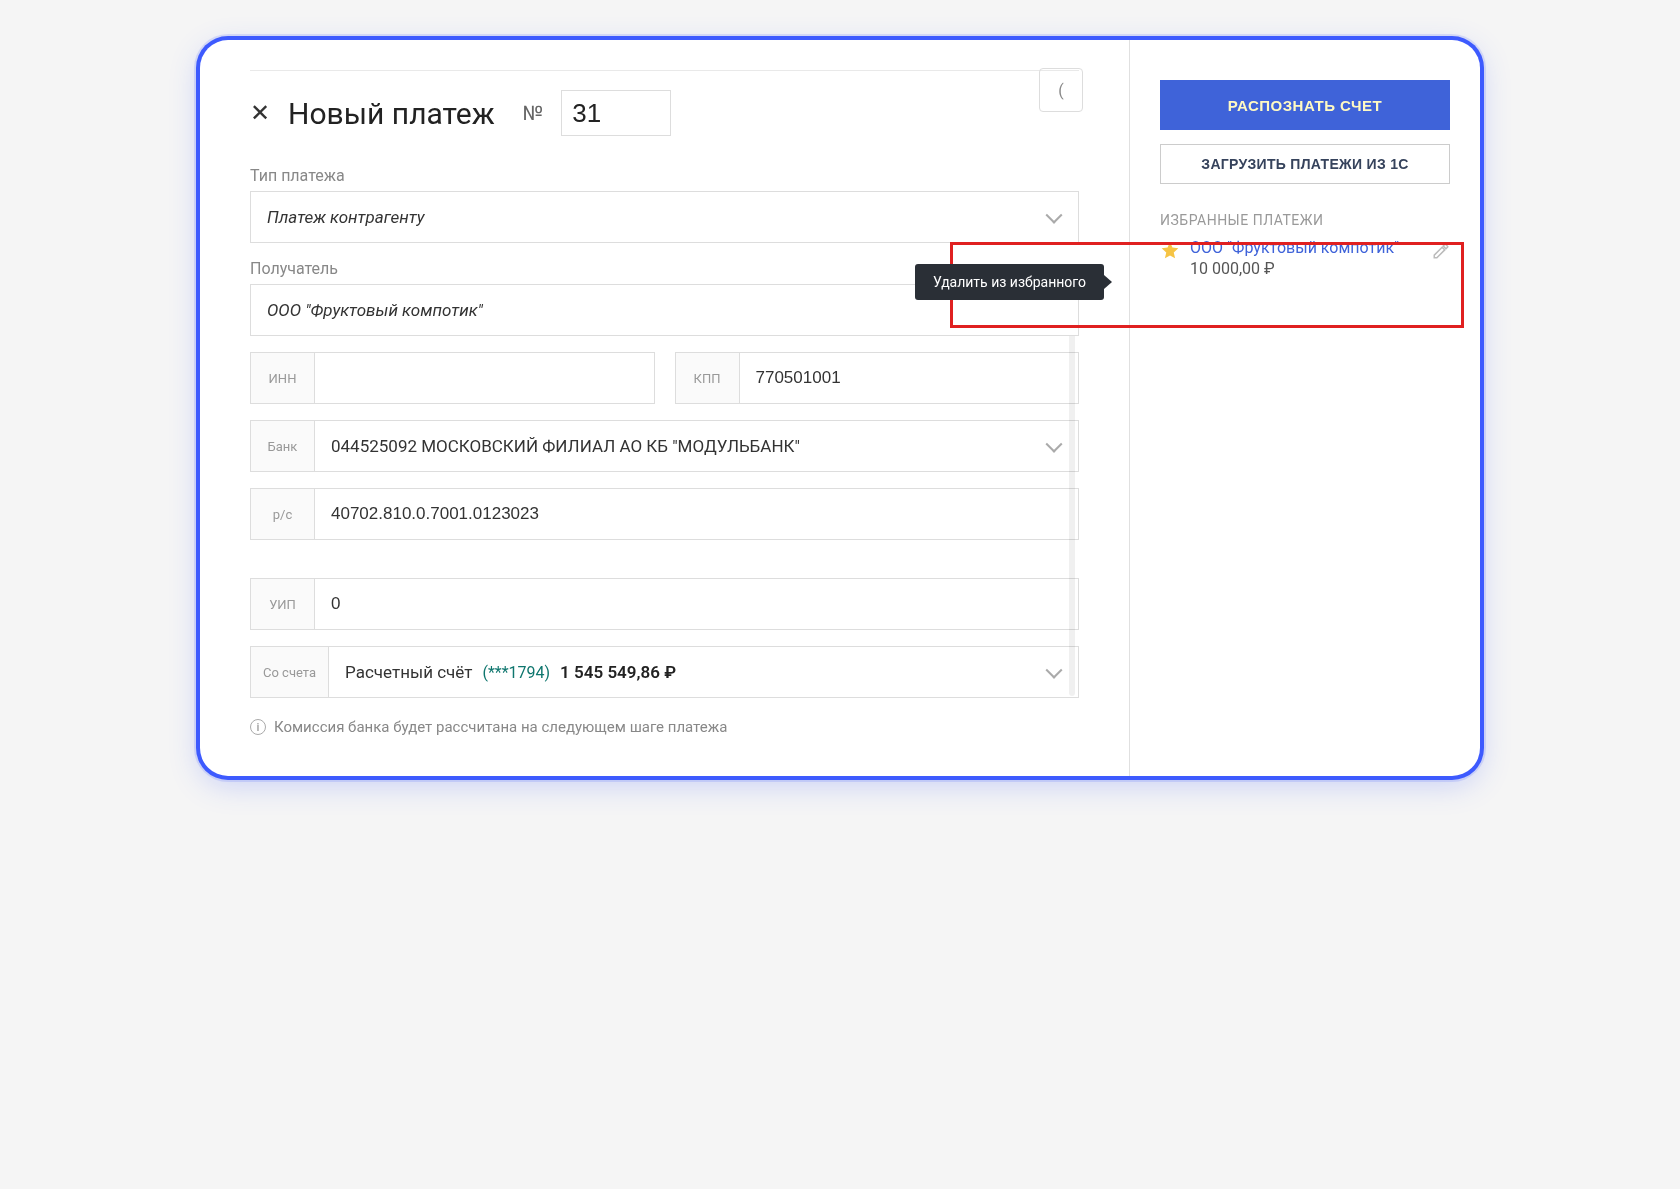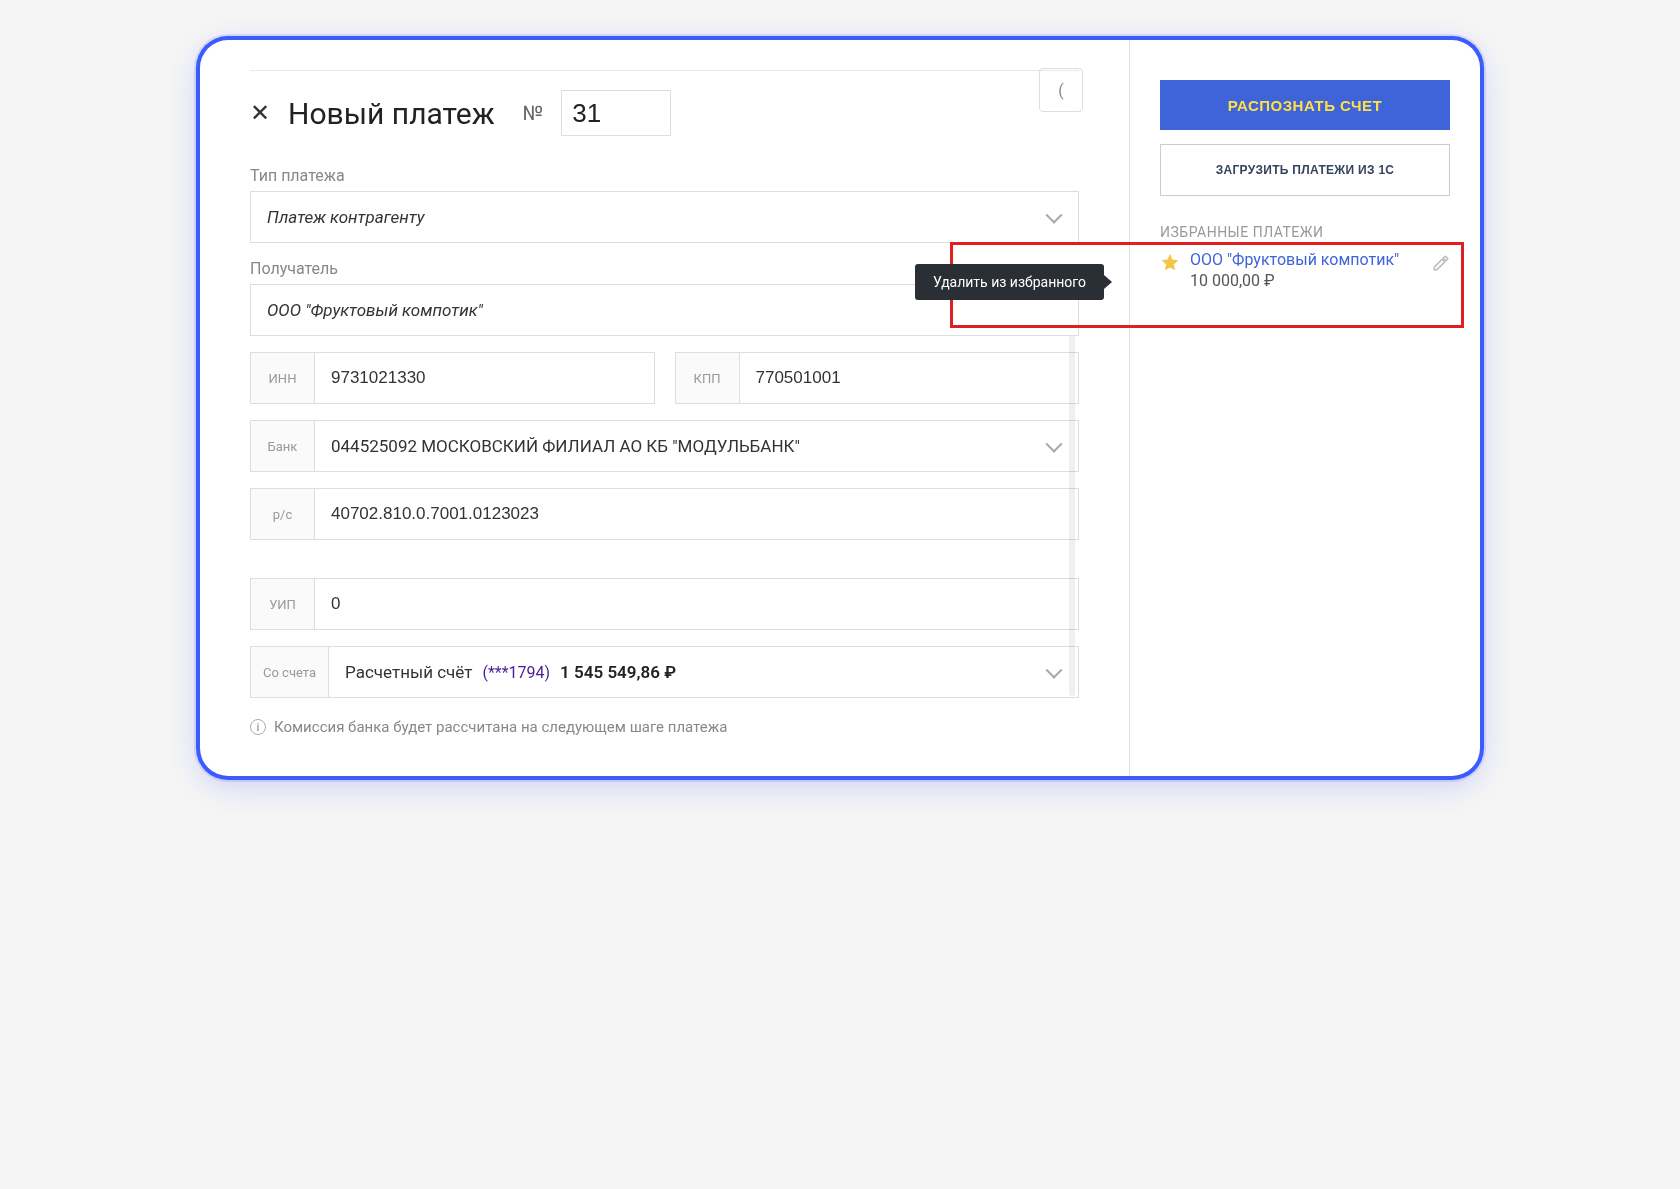--- a/index.html
+++ b/index.html
@@ -145,21 +145,21 @@
   border-right: 2px solid #aaa;
   border-bottom: 2px solid #aaa;
   transform: translateY(-65%) rotate(45deg);
 }
 .account-val {
   display: flex;
   align-items: baseline;
   gap: 10px;
 }
 .acct-name { color: #333; }
-.acct-mask { color: #4c1d95; font-size: 16px; }
+.acct-mask { color: #0f766e; font-size: 16px; }
 .acct-balance { font-weight: 600; color: #222; }
 .info-row {
   display: flex;
   align-items: center;
   gap: 8px;
   color: #888;
   font-size: 15px;
   margin-top: 4px;
 }
 .info-icon {
@@ -174,34 +174,34 @@
   color: #aaa;
 }
 .sidebar {
   width: 350px;
   padding: 40px 30px;
 }
 .btn-primary {
   width: 100%;
   height: 50px;
   background: #3f63d9;
-  color: #fde047;
+  color: #fef9c3;
   border: none;
   font-size: 15px;
   font-weight: 700;
   letter-spacing: 0.5px;
   cursor: pointer;
 }
 .btn-secondary {
   width: 100%;
-  height: 52px;
+  height: 40px;
   background: #fff;
   color: #36435c;
   border: 1px solid #ccc;
-  font-size: 12px;
+  font-size: 14px;
   font-weight: 700;
   letter-spacing: 0.3px;
   margin-top: 14px;
   cursor: pointer;
 }
 .fav-title {
   font-size: 14px;
   color: #999;
   letter-spacing: 0.5px;
   margin-top: 28px;
@@ -300,21 +300,20 @@
       <div class="field-group">
         <span class="label">Получатель</span>
         <div class="input">
           <span>ООО "Фруктовый компотик"</span>
         </div>
       </div>
 
       <div class="row2">
         <div class="prefix-field" style="flex:1">
           <div class="prefix">ИНН</div>
-          <input class="prefix-input" value="9731021330" style="">
         </div>
         <div class="prefix-field" style="flex:1">
           <div class="prefix">КПП</div>
           <input class="prefix-input" value="770501001" style="">
         </div>
       </div>
 
       <div class="prefix-field">
         <div class="prefix">Банк</div>
         <div class="prefix-select">

